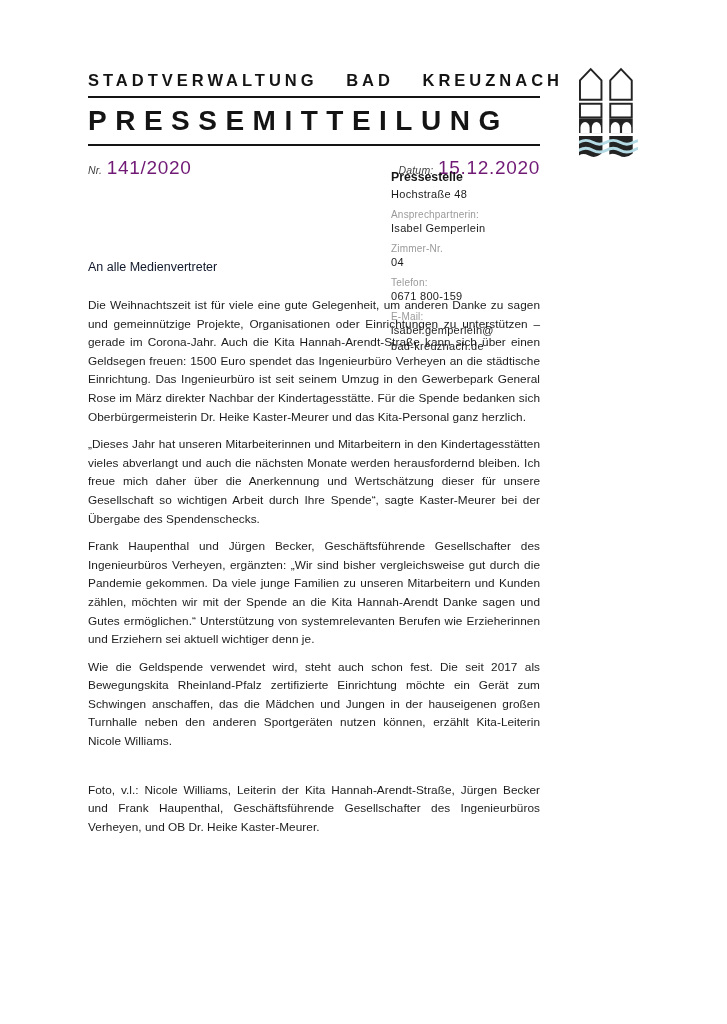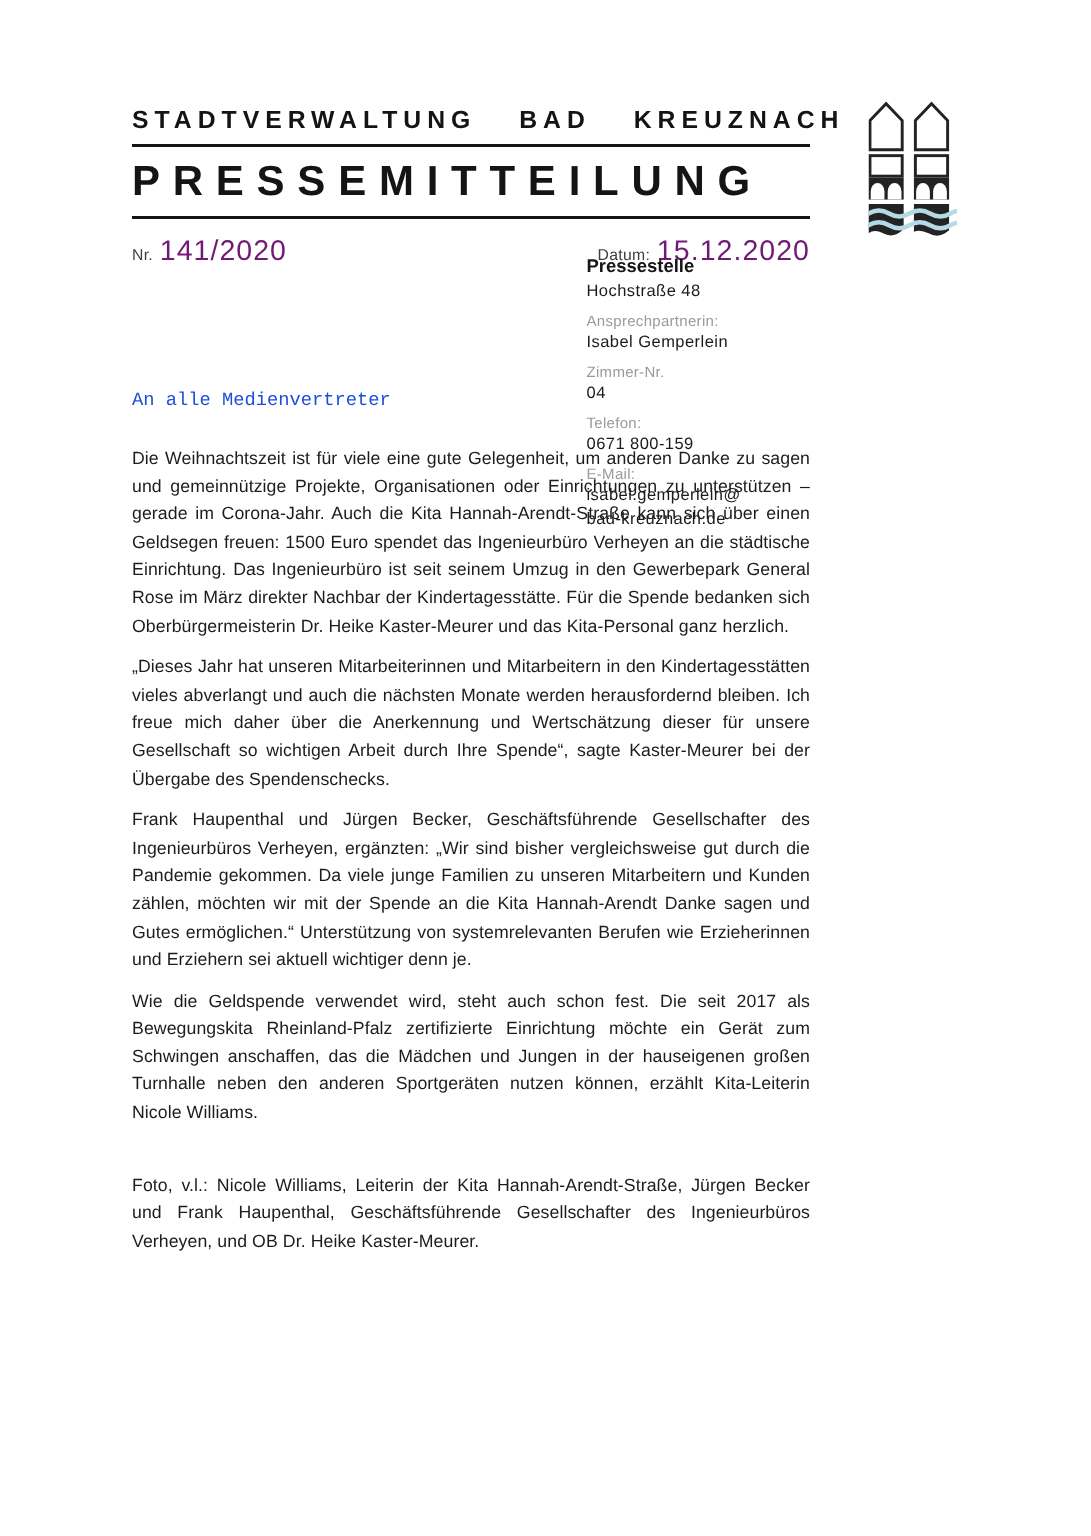--- a/index.html
+++ b/index.html
@@ -43,20 +43,21 @@
   .meta-row {
     margin-top: 11px;
     display: flex;
     justify-content: space-between;
     align-items: baseline;
   }
   .meta-label {
     font-size: 10.5px;
     color: #3d3d3d;
     letter-spacing: 0.2px;
+    font-style: italic;
   }
   .meta-value {
     font-size: 19px;
     color: #701a75;
     letter-spacing: 0.7px;
   }
 
   
   .logo {
     position: absolute;
@@ -86,22 +87,21 @@
   
   .column {
     position: absolute;
     left: 88px;
     top: 258px;
     width: 452px;
   }
   .recipient {
     font-size: 12.5px;
     line-height: 18px;
-    color: #1d4ed8;
-    font-family: Liberation Mono, monospace;
+    color: #0f172a;
   }
   .title {
     margin: 81px 0 0 0;
     font-size: 14.6px;
     font-weight: 700;
     line-height: 20px;
     color: #141414;
     letter-spacing: 0.1px;
   }
   .column p {

